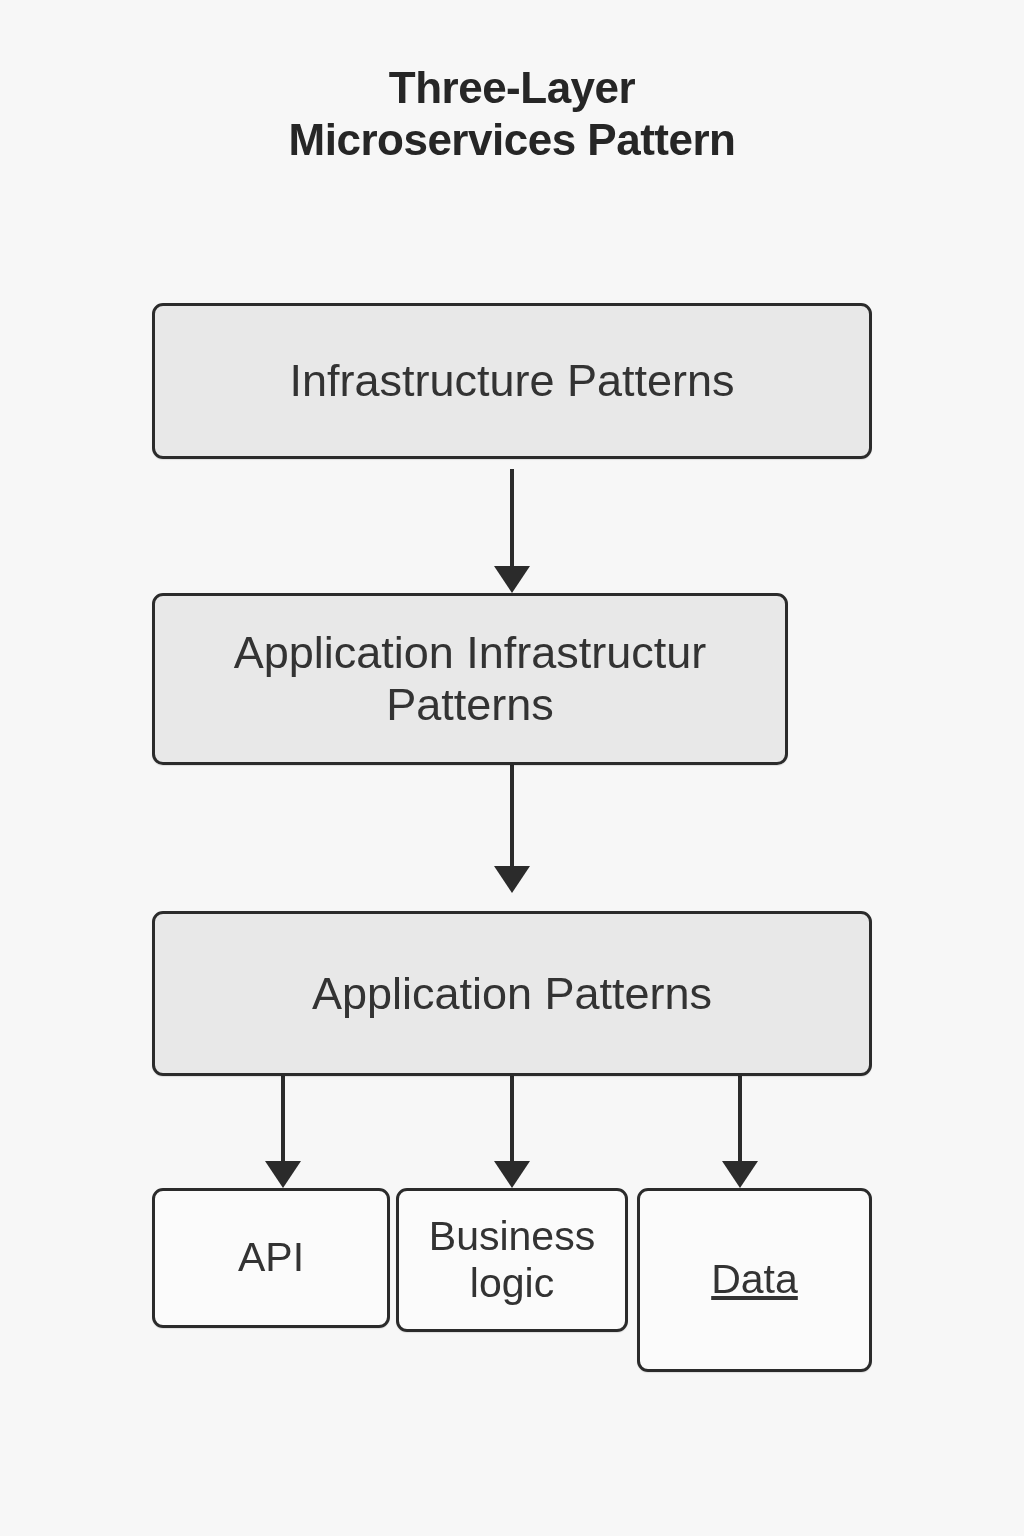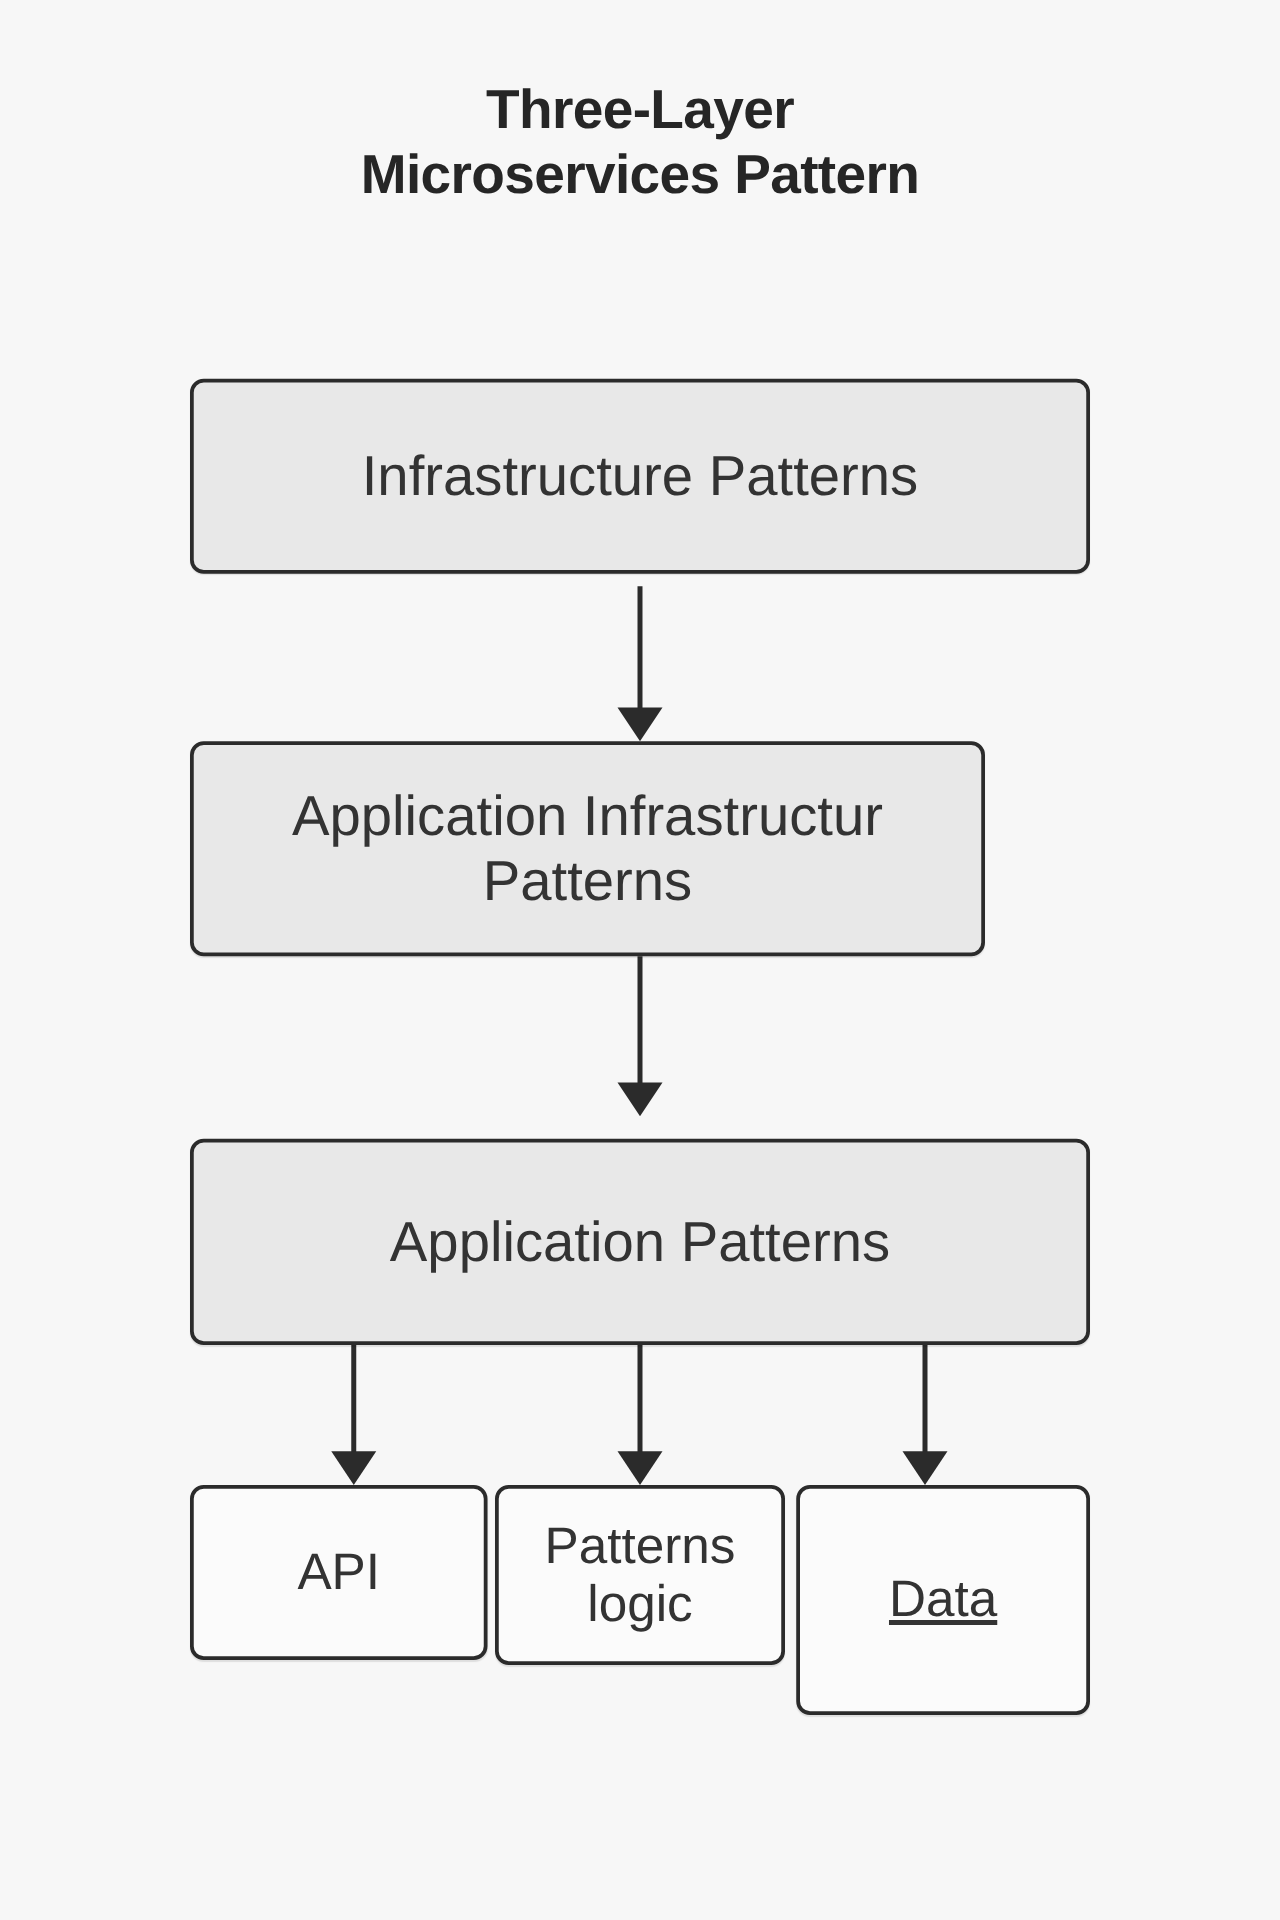--- a/index.html
+++ b/index.html
@@ -159,21 +159,21 @@
 
   <div class="node layer" id="node-application-patterns">
     <span class="node-label">Application Patterns</span>
   </div>
 
   <div class="node leaf" id="node-api">
     <span class="node-label">API</span>
   </div>
 
   <div class="node leaf" id="node-business-logic">
-    <span class="node-label">Patterns
+    <span class="node-label">Business
 logic</span>
   </div>
 
   <div class="node leaf" id="node-data">
     <span class="node-label">Data</span>
   </div>
 
 </div>
 
 </body></html>

